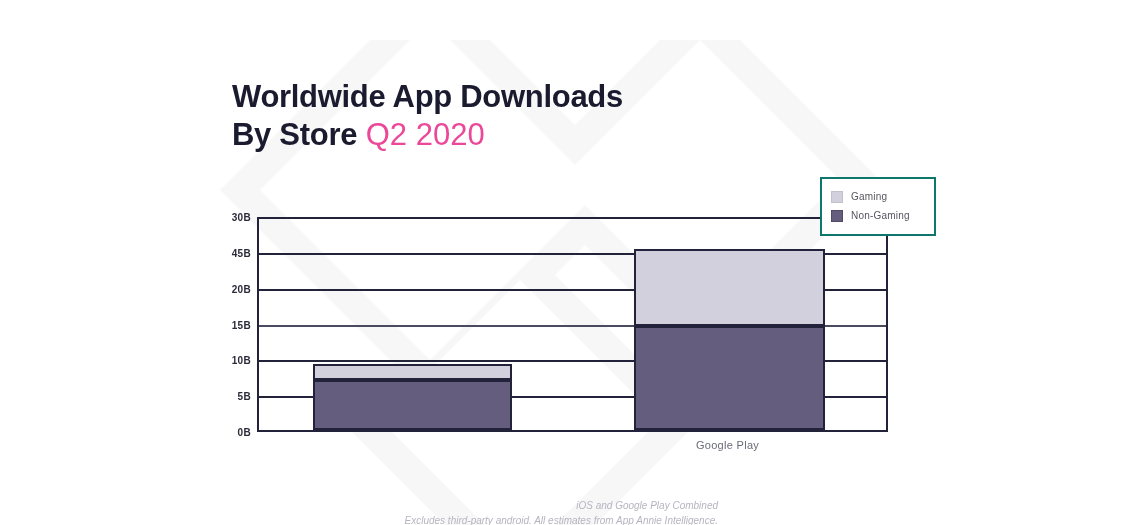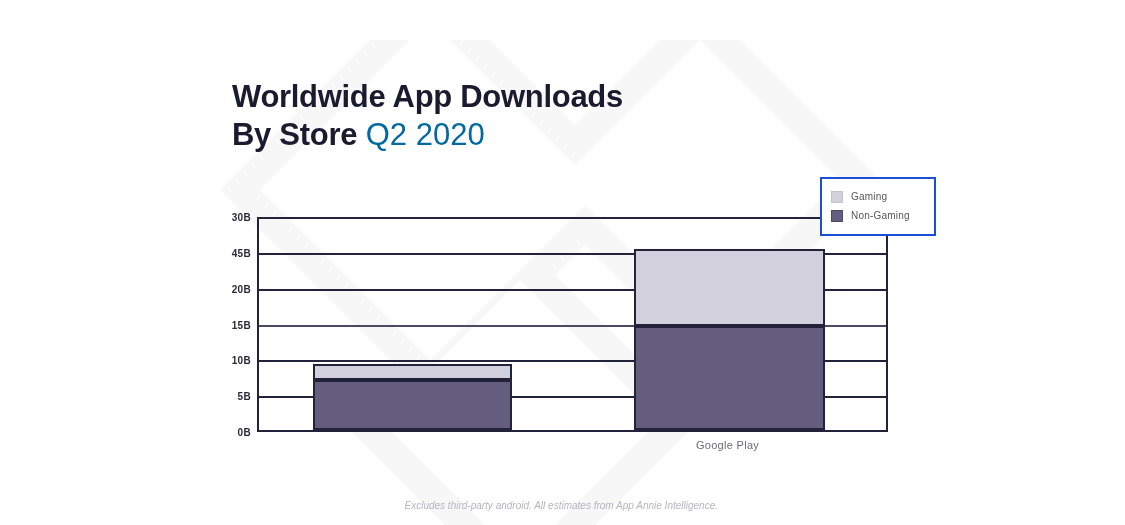--- a/index.html
+++ b/index.html
@@ -44,21 +44,21 @@
   }
   .title-line2 {
     font-size: 31px;
     font-weight: bold;
     color: #1b1b2f;
     letter-spacing: -0.3px;
     white-space: nowrap;
   }
   .title-sub {
     font-weight: normal;
-    color: #0369a1;
+    color: #ec4899;
     letter-spacing: 0px;
   }
 
   
   .chart-area {
     position: absolute;
     left: 257px;
     top: 177px;
     width: 631px;
     height: 215px;
@@ -121,21 +121,21 @@
     letter-spacing: 0.3px;
   }
 
   
   .legend {
     position: absolute;
     left: 820px;
     top: 137px;
     width: 116px;
     height: 59px;
-    border: 2px solid #1d4ed8;
+    border: 2px solid #0f766e;
     background: #ffffff;
     box-sizing: border-box;
     padding: 8px 9px;
   }
   .legend-row {
     display: flex;
     align-items: center;
     height: 19px;
   }
   .legend-swatch {
@@ -244,16 +244,17 @@
       <span class="legend-label">Gaming</span>
     </div>
     <div class="legend-row">
       <span class="legend-swatch nongaming"></span>
       <span class="legend-label">Non-Gaming</span>
     </div>
   </div>
 
 
   <div class="footnotes">
+    <div class="footnote-1">iOS and Google Play Combined</div>
     <div class="footnote-2">Excludes third-party android. All estimates from App Annie Intelligence.</div>
   </div>
 
 </div>
 
 </body></html>

